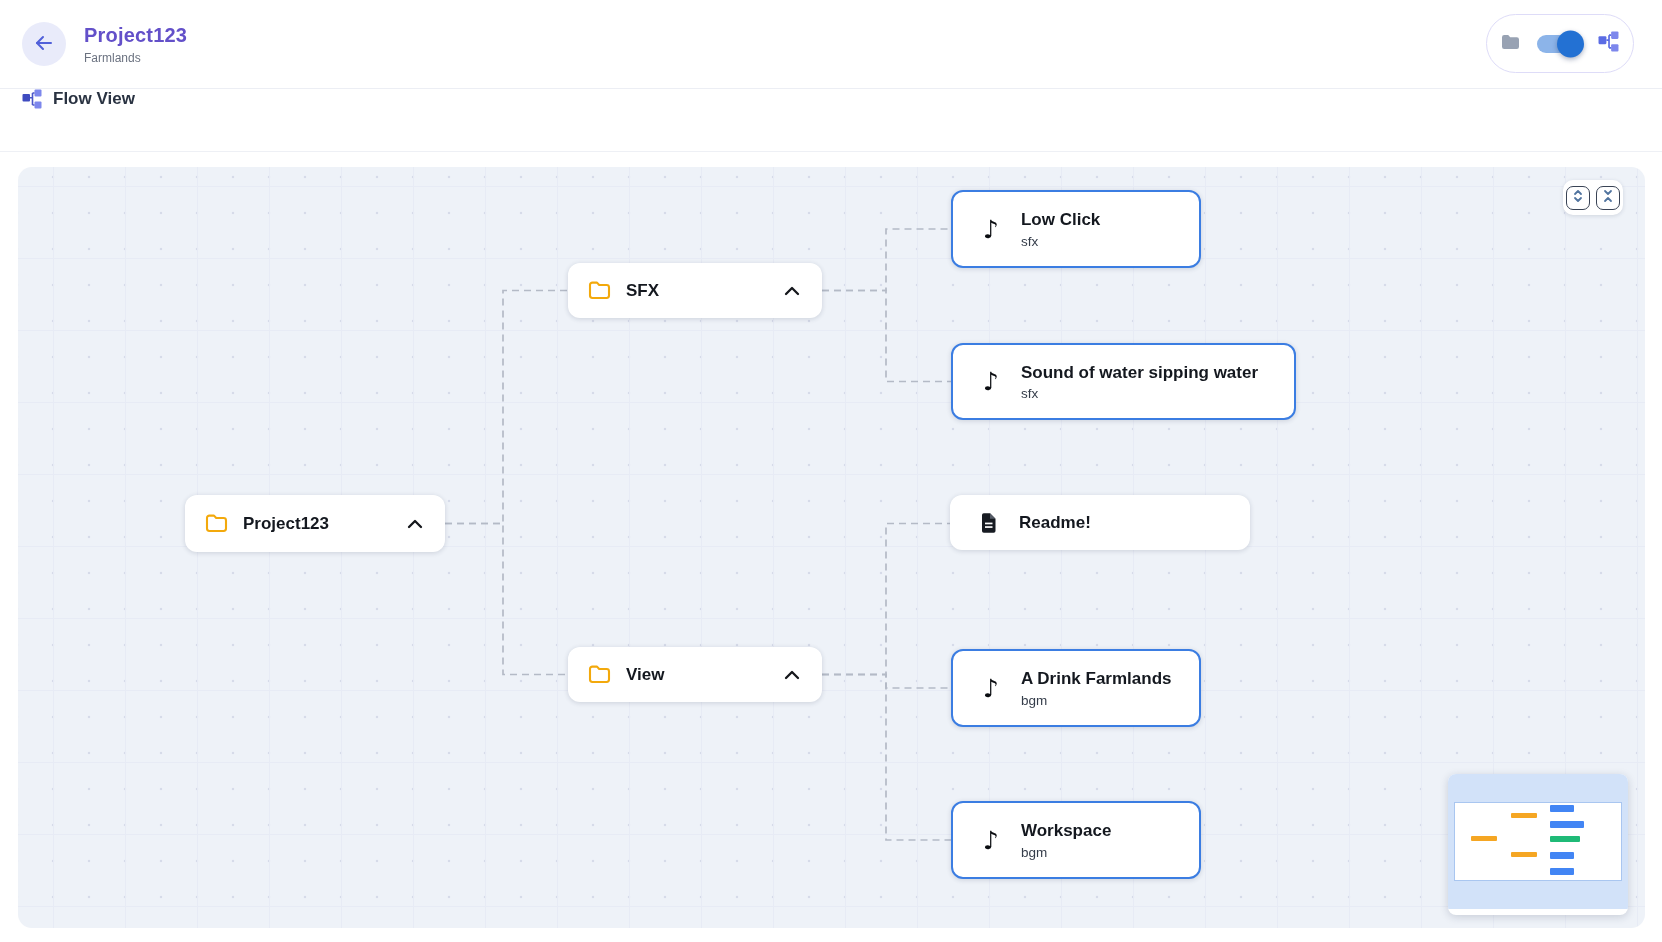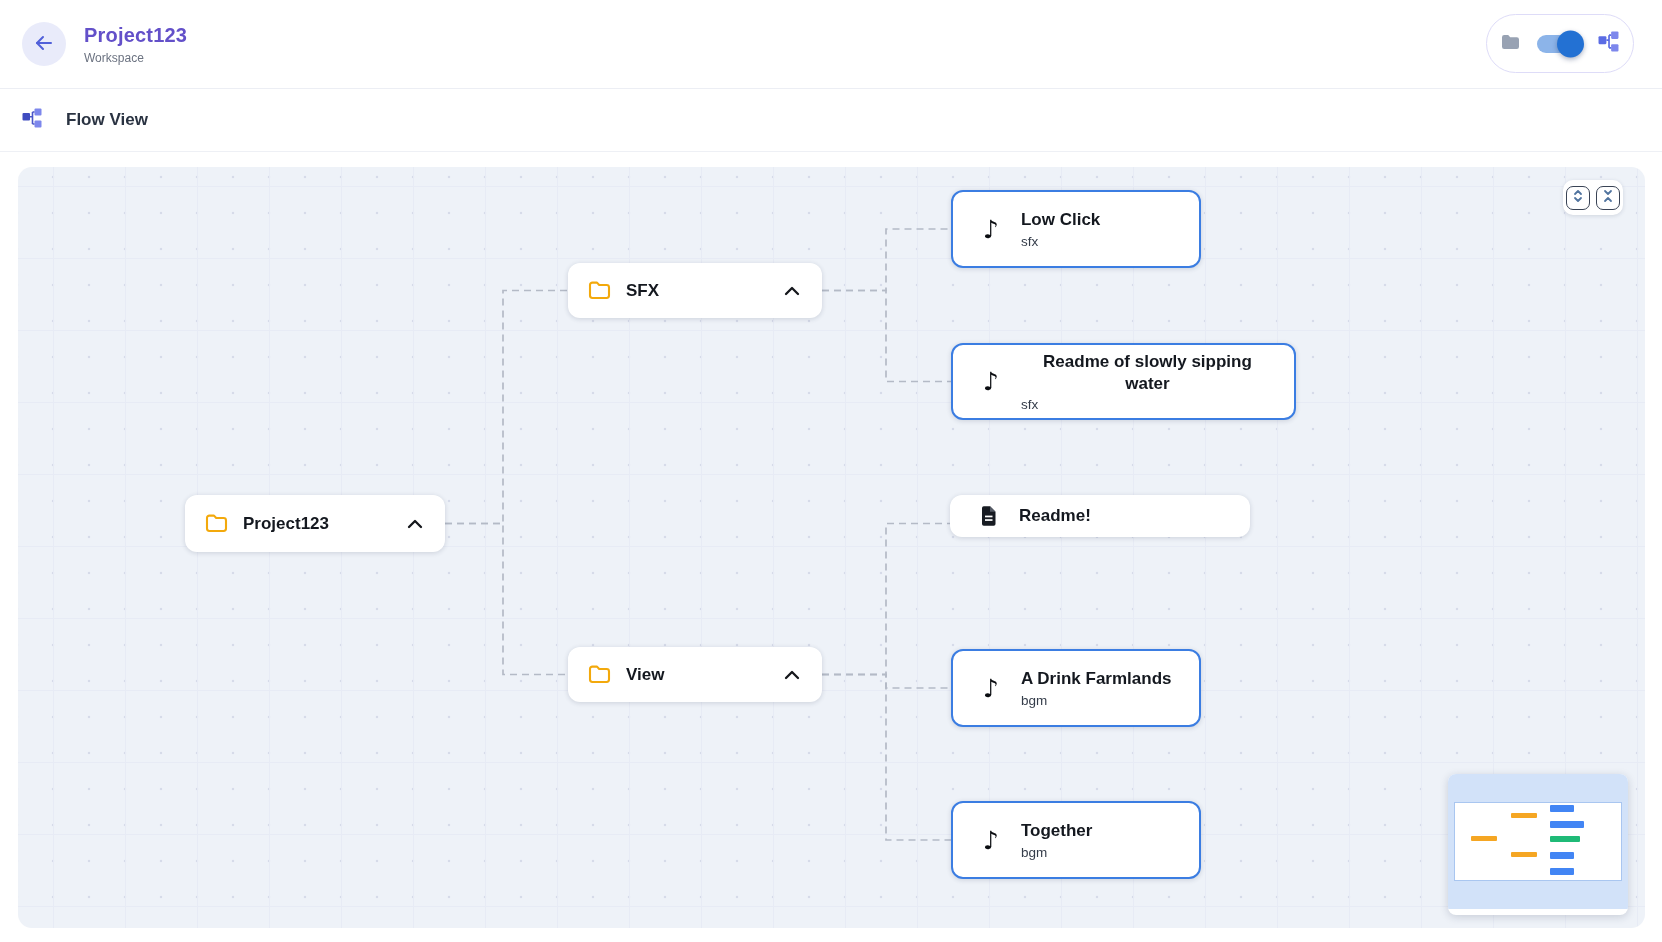--- a/index.html
+++ b/index.html
@@ -16,21 +16,21 @@
   .app-subtitle { color:#6b7280; font-size:12px; margin-top:4px; }
   .view-toggle { position:absolute; right:28px; top:14px; width:148px; height:59px;
     border:1px solid #dedcf8; border-radius:30px; background:#fff;
     display:flex; align-items:center; justify-content:center; gap:17px; }
   .switch { position:relative; width:44px; height:18px; border-radius:9px; cursor:pointer; }
   .switch .knob { position:absolute; top:50%; right:-3px; transform:translateY(-50%);
     width:27px; height:27px; border-radius:50%; box-shadow:0 2px 5px rgba(20,40,90,.35); }
 
   
   .subheader { height:63px; background:#fff; border-bottom:1px solid #eef0f5;
-    display:flex; align-items:center; padding:0 22px; gap:24px; }
+    display:flex; padding:0 22px; gap:11px; }
   .subheader-label { font-size:17px; font-weight:bold; color:#2a3342; }
 
   
   .canvas-wrap { padding:15px 17px 14px 18px; background:#fff; }
   .canvas { position:relative; width:1627px; height:761px; border-radius:14px; overflow:hidden;
     background-color:#eef2f8;
     background-image:
       linear-gradient(to right, #e7ebf5 1px, transparent 1px),
       linear-gradient(to bottom, #e7ebf5 1px, transparent 1px),
       radial-gradient(circle, #d6dbe9 1.4px, transparent 1.6px);
@@ -73,21 +73,21 @@
   <button class="back-btn">
     <span>
       <svg width="22" height="22" viewBox="0 0 22 22" fill="none" stroke="#5160d9" stroke-width="2" stroke-linecap="round" stroke-linejoin="round">
         <path d="M18 11 H4"></path>
           <path d="M10 5 L4 11 L10 17"></path>
       </svg>
     </span>
   </button>
   <div class="title-block">
     <div class="app-title">Project123</div>
-    <div class="app-subtitle">Workspace</div>
+    <div class="app-subtitle">Farmlands</div>
   </div>
 
   <div class="view-toggle">
     <span>
       <svg width="19" height="16" viewBox="0 0 19 16">
         <path d="M1 3.2 a2.2 2.2 0 0 1 2.2 -2.2 h4 l2 2.2 h6.6 a2.2 2.2 0 0 1 2.2 2.2 v7.4 a2.2 2.2 0 0 1 -2.2 2.2 h-12.6 a2.2 2.2 0 0 1 -2.2 -2.2 z" fill="#98a2b3"></path>
       </svg>
     </span>
     <span class="switch" id="mode-switch" style="background: rgb(140, 180, 233);">
       <span class="knob" style="background: rgb(35, 113, 211);"></span>
@@ -174,25 +174,25 @@
           <span class="n-texts">
             <span class="n-label">Low Click</span>
             <span class="n-sub">sfx</span>
           </span>
         </div>
         <div class="node file bordered" style="left: 933px; top: 176px; width: 345px; height: 77px;">
           <span class="n-icon">
             <span class="note-glyph">♪</span>
           </span>
           <span class="n-texts">
-            <span class="n-label">Readme of slowly sipping water</span>
+            <span class="n-label">Sound of water sipping water</span>
             <span class="n-sub">sfx</span>
           </span>
         </div>
-        <div class="node file" style="left: 932px; top: 328px; width: 300px; height: 42px;">
+        <div class="node file" style="left: 932px; top: 328px; width: 300px; height: 55px;">
           <span class="n-icon">
             <svg width="17" height="20" viewBox="0 0 17 20">
               <path d="M2 2 a1.8 1.8 0 0 1 1.8 -1.8 H10 L15.5 5.7 V18 a1.8 1.8 0 0 1 -1.8 1.8 H3.8 A1.8 1.8 0 0 1 2 18 z" fill="#171b22"></path>
               <path d="M10 0.2 V5.7 H15.5 Z" fill="#555b66"></path>
               <rect x="5" y="9.6" width="7.5" height="1.7" fill="#fff"></rect>
               <rect x="5" y="13.2" width="7.5" height="1.7" fill="#fff"></rect>
             </svg>
           </span>
           <span class="n-texts">
             <span class="n-label">Readme!</span>
@@ -205,21 +205,21 @@
           <span class="n-texts">
             <span class="n-label">A Drink Farmlands</span>
             <span class="n-sub">bgm</span>
           </span>
         </div>
         <div class="node file bordered" style="left: 933px; top: 634px; width: 250px; height: 78px;">
           <span class="n-icon">
             <span class="note-glyph">♪</span>
           </span>
           <span class="n-texts">
-            <span class="n-label">Together</span>
+            <span class="n-label">Workspace</span>
             <span class="n-sub">bgm</span>
           </span>
         </div>
       </div>
 
     <div class="flow-controls">
       <button class="fc-btn">
         <span>
           <svg width="14" height="14" viewBox="0 0 14 14" fill="none" stroke="#51749f" stroke-width="1.8" stroke-linecap="round" stroke-linejoin="round">
             <path d="M4 5 L7 2 L10 5"></path>

